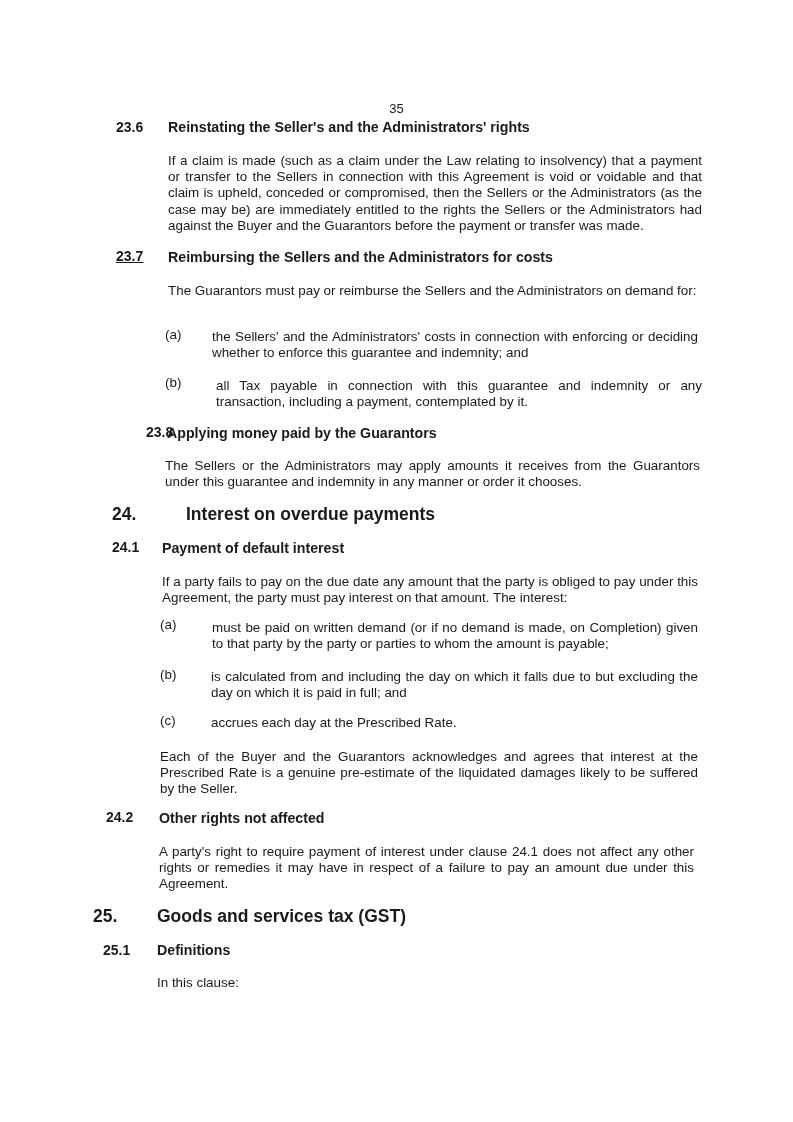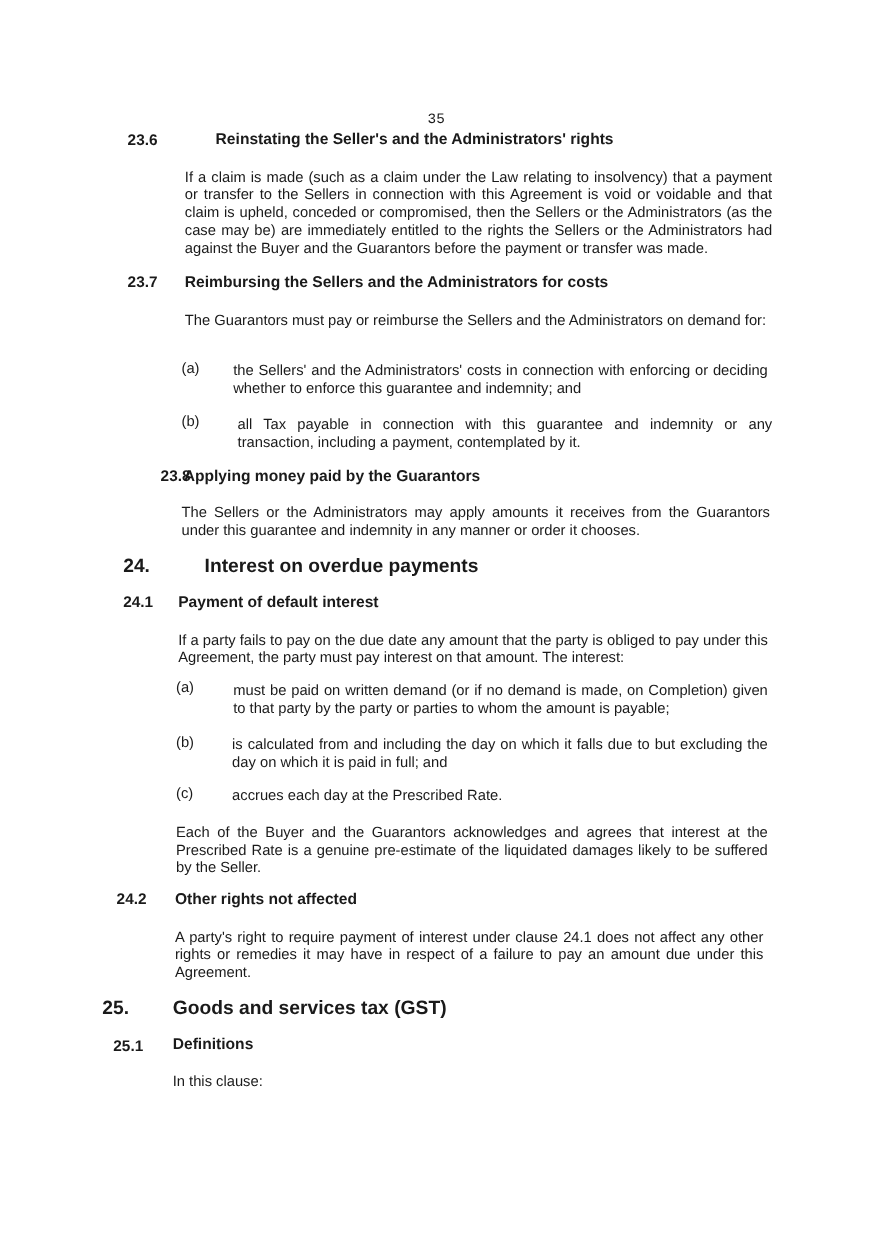--- a/index.html
+++ b/index.html
@@ -1,39 +1,39 @@
 <!DOCTYPE html>
 <html><head>
   <meta charset="utf-8">
   <style>
     html, body { margin: 0; padding: 0; background: #ffffff; }
     body { width: 793px; height: 1122px; position: relative; overflow: hidden;
            font-family: "Liberation Sans", sans-serif; color: #1a1a1a; }
     .abs { position: absolute; }
-    .page-number { left: 0; width: 793px; top: 101px; text-align: center; font-size: 13px; font-family: Liberation Mono, monospace; }
+    .page-number { left: 0; width: 793px; top: 101px; text-align: center; font-size: 13px; }
     .num { font-weight: bold; font-size: 14px; }
     .h2 { font-weight: bold; font-size: 14.2px; white-space: nowrap; }
     .num-l { font-weight: bold; font-size: 17.5px; }
     .h1 { font-weight: bold; font-size: 17.5px; white-space: nowrap; }
     .para { font-size: 13.4px; line-height: 16.2px; text-align: justify; }
     .para-last { text-align-last: left; }
     .lbl { font-size: 13.4px; }
   </style>
 </head>
 <body>
 
 <div>
 
   <div class="abs page-number">35</div>
 
   <div class="abs num" style="left:116px; top:119px;">23.6</div>
-  <div class="abs h2" style="left:168px; top:119px;margin-left:28px;">Reinstating the Seller's and the Administrators' rights</div>
+  <div class="abs h2" style="left:168px; top:119px;">Reinstating the Seller's and the Administrators' rights</div>
   <div class="abs para para-last" style="left:168px; top:153px; width:534px;">If a claim is made (such as a claim under the Law relating to insolvency) that a payment or transfer to the Sellers in connection with this Agreement is void or voidable and that claim is upheld, conceded or compromised, then the Sellers or the Administrators (as the case may be) are immediately entitled to the rights the Sellers or the Administrators had against the Buyer and the Guarantors before the payment or transfer was made.</div>
 
-  <div class="abs num" style="left:116px; top:248px;">23.7</div>
+  <div class="abs num" style="left:116px; top:248px;text-decoration:underline;">23.7</div>
   <div class="abs h2" style="left:168px; top:249px;">Reimbursing the Sellers and the Administrators for costs</div>
   <div class="abs para para-last" style="left:168px; top:283px; width:534px;">The Guarantors must pay or reimburse the Sellers and the Administrators on demand for:</div>
 
   <div class="abs lbl" style="left:165px; top:327px;">(a)</div>
   <div class="abs para para-last" style="left:212px; top:329px; width:486px;">the Sellers' and the Administrators' costs in connection with enforcing or deciding whether to enforce this guarantee and indemnity; and</div>
 
   <div class="abs lbl" style="left:165px; top:375px;">(b)</div>
   <div class="abs para para-last" style="left:216px; top:378px; width:486px;">all Tax payable in connection with this guarantee and indemnity or any transaction, including a payment, contemplated by it.</div>
 
   <div class="abs num" style="left:116px; top:424px;margin-left:30px;">23.8</div>

